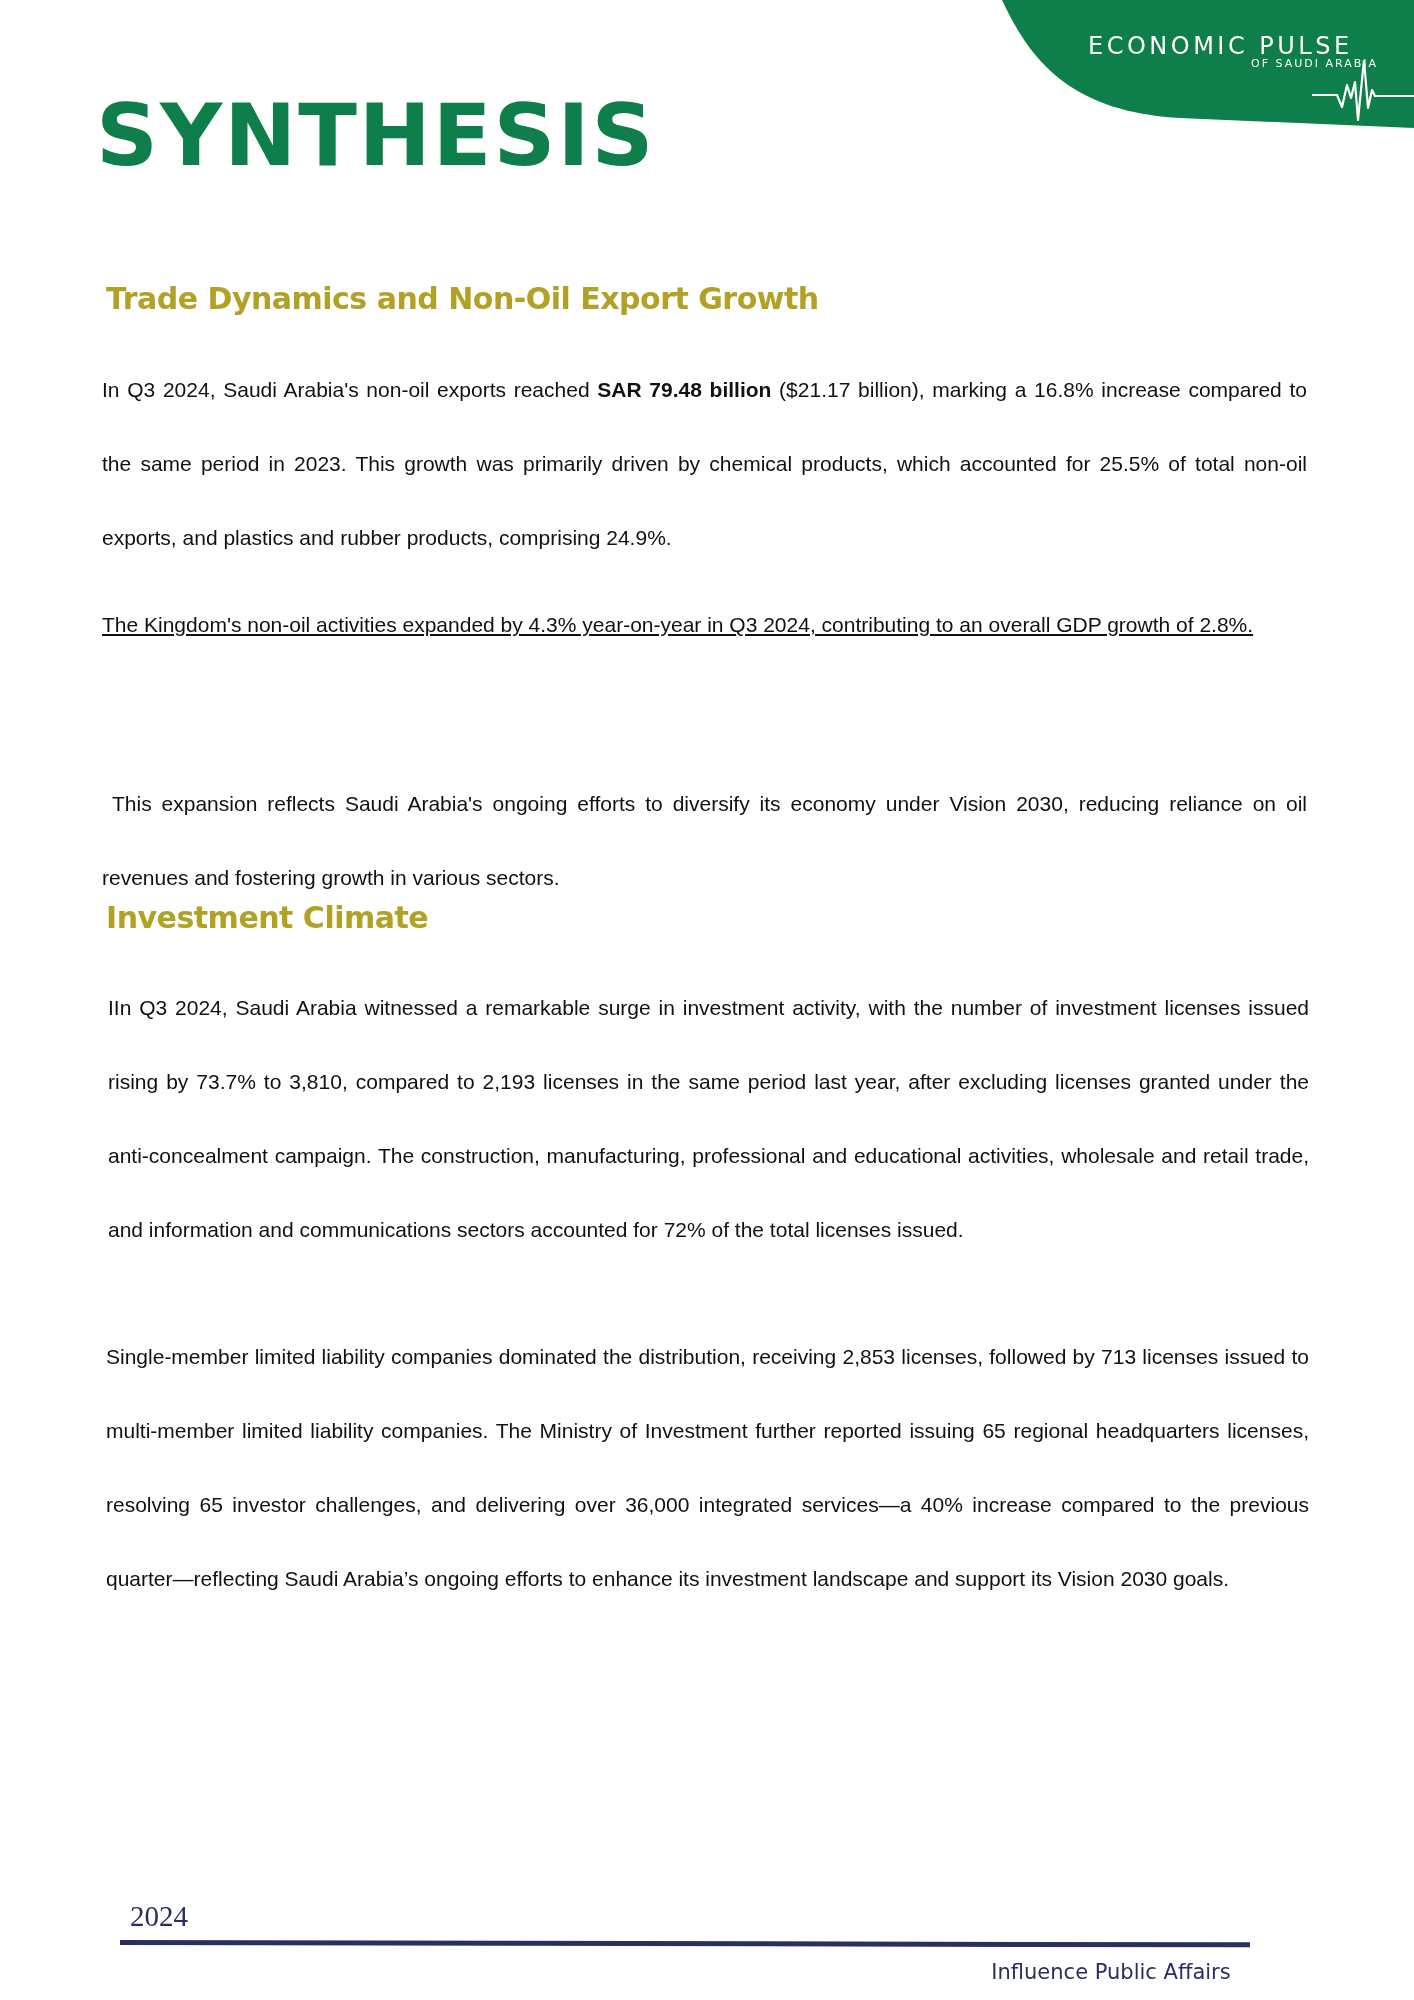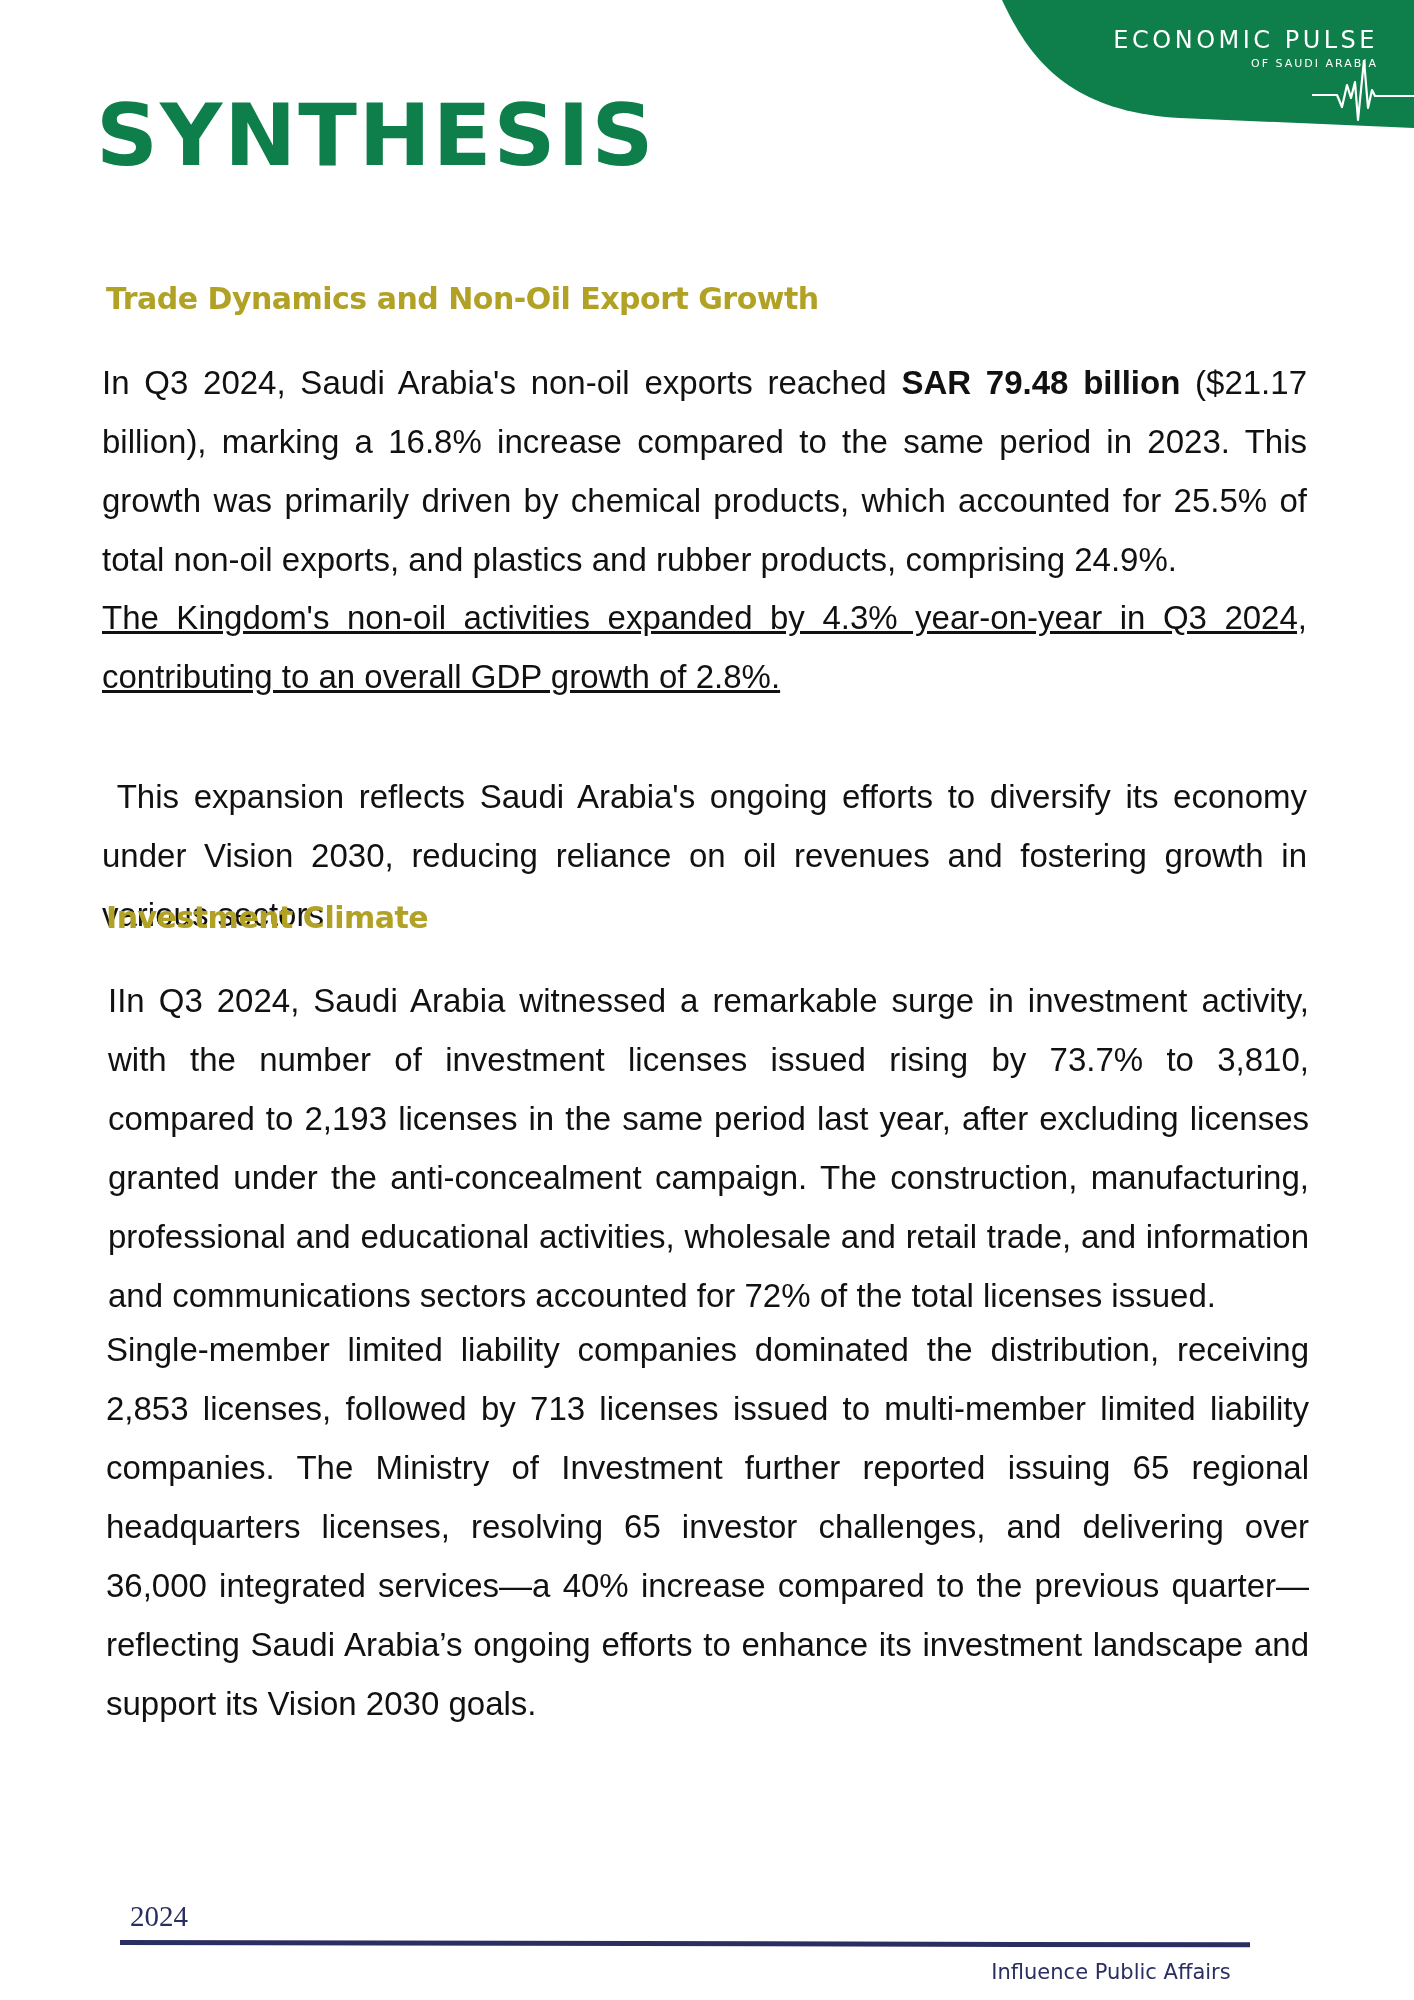--- a/index.html
+++ b/index.html
@@ -2,21 +2,21 @@
 <html><head>
   <meta charset="utf-8">
   <style>
     * { margin: 0; padding: 0; box-sizing: border-box; }
     html, body { width: 1414px; height: 2000px; background: #ffffff; overflow: hidden; }
     body { position: relative; font-family: "Liberation Sans", sans-serif; color: #111111; }
 
     .header-badge { position: absolute; left: 990px; top: 0; width: 424px; height: 135px; }
     .header-badge svg { position: absolute; left: 0; top: 0; }
     .badge-title {
-      position: absolute; left: 1088px; top: 26px; width: 290px; text-align: right;
+      position: absolute; left: 1088px; top: 32px; width: 290px; text-align: left;
       font-family: "DejaVu Sans", sans-serif; font-size: 24px; letter-spacing: 3.5px;
       color: #ffffff; font-weight: normal;
     }
     .badge-subtitle {
       position: absolute; left: 1088px; top: 57px; width: 290px; text-align: right;
       font-family: "DejaVu Sans", sans-serif; font-size: 11px; letter-spacing: 2px;
       color: #ffffff;
     }
     .pulse-icon { position: absolute; left: 1312px; top: 60px; }
 
@@ -27,22 +27,22 @@
     }
 
     .section-heading {
       position: absolute; left: 106px;
       font-family: "DejaVu Sans", sans-serif; font-weight: bold; font-size: 30px;
       color: #b1a124; letter-spacing: -0.5px; line-height: 1;
     }
 
     .para {
       position: absolute; left: 102px; width: 1205px;
-      font-family: "Liberation Sans", sans-serif; font-size: 33px;
-      line-height: 59px; text-align: justify; color: #111111;
+      font-family: "Liberation Sans", sans-serif; font-size: 21px;
+      line-height: 74px; text-align: justify; color: #111111;
     }
     .para b { font-weight: bold; }
 
     .footer-year {
       position: absolute; left: 130px; top: 1900px;
       font-family: Liberation Serif, serif; font-size: 29px; color: #2a2e60;
     }
     .footer-line {
       position: absolute; left: 120px; top: 1940px; width: 1130px; height: 5px;
       background: #2a2e60; transform: rotate(0.12deg); transform-origin: left center;

